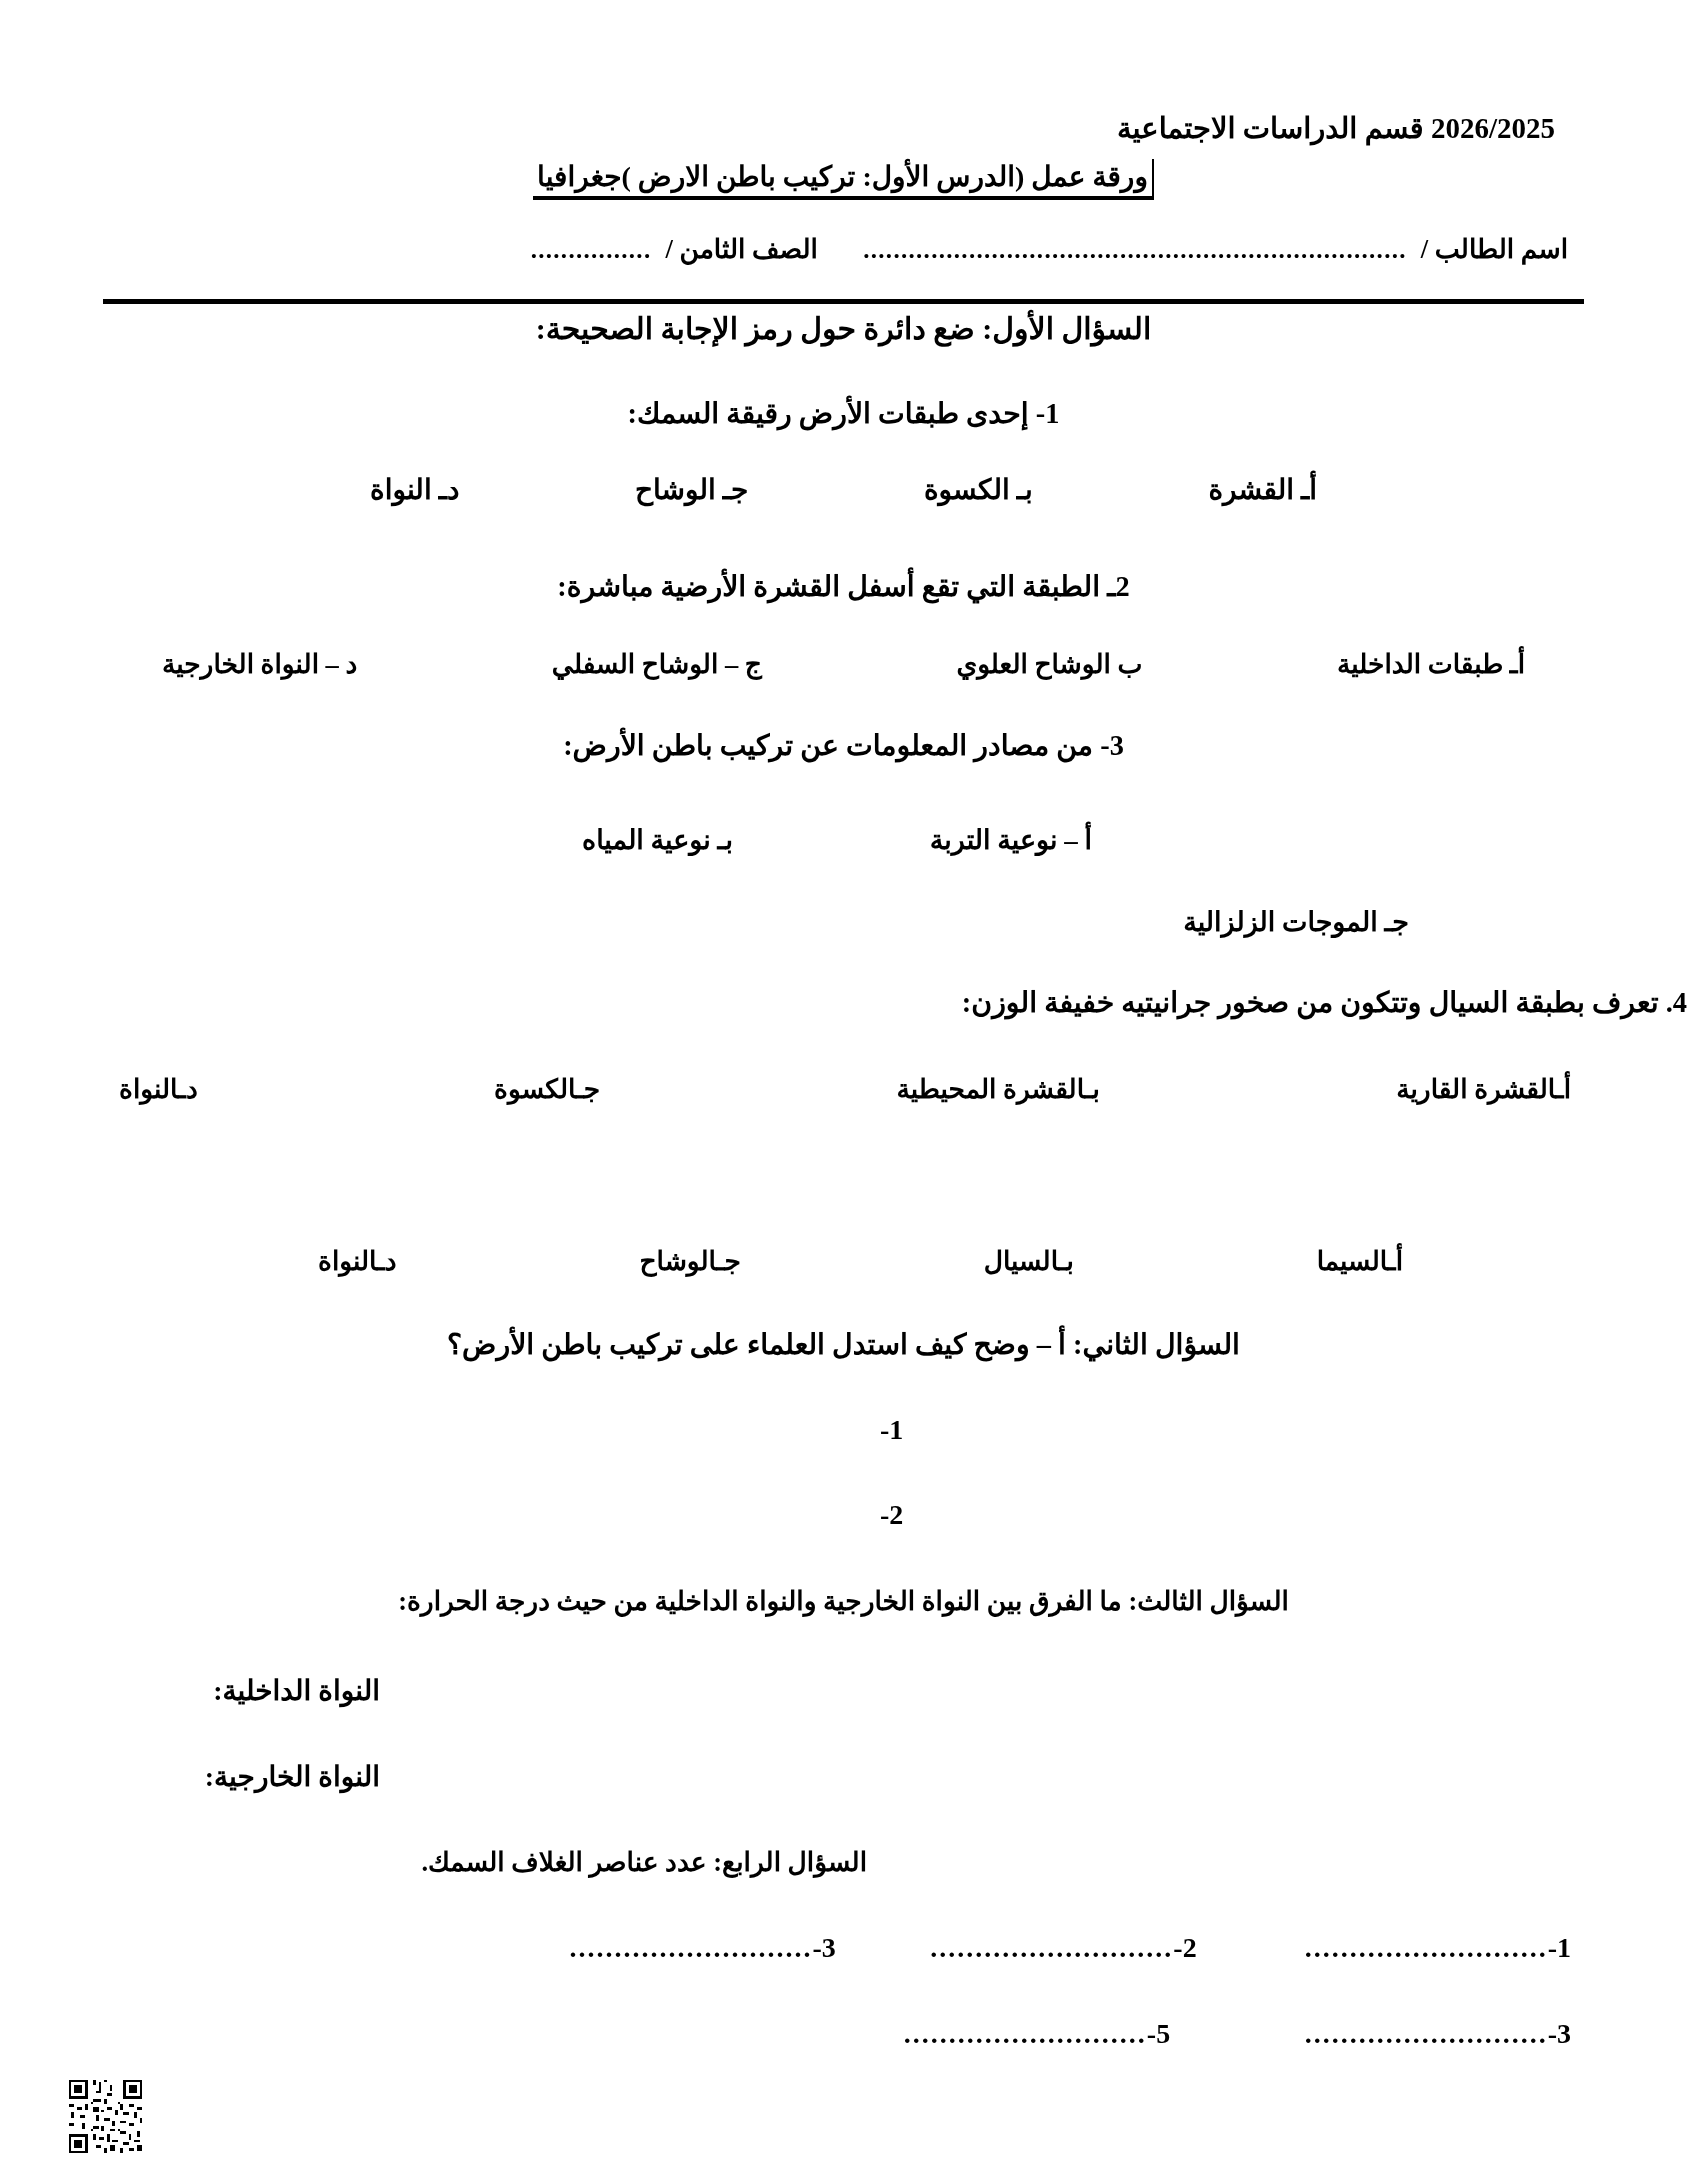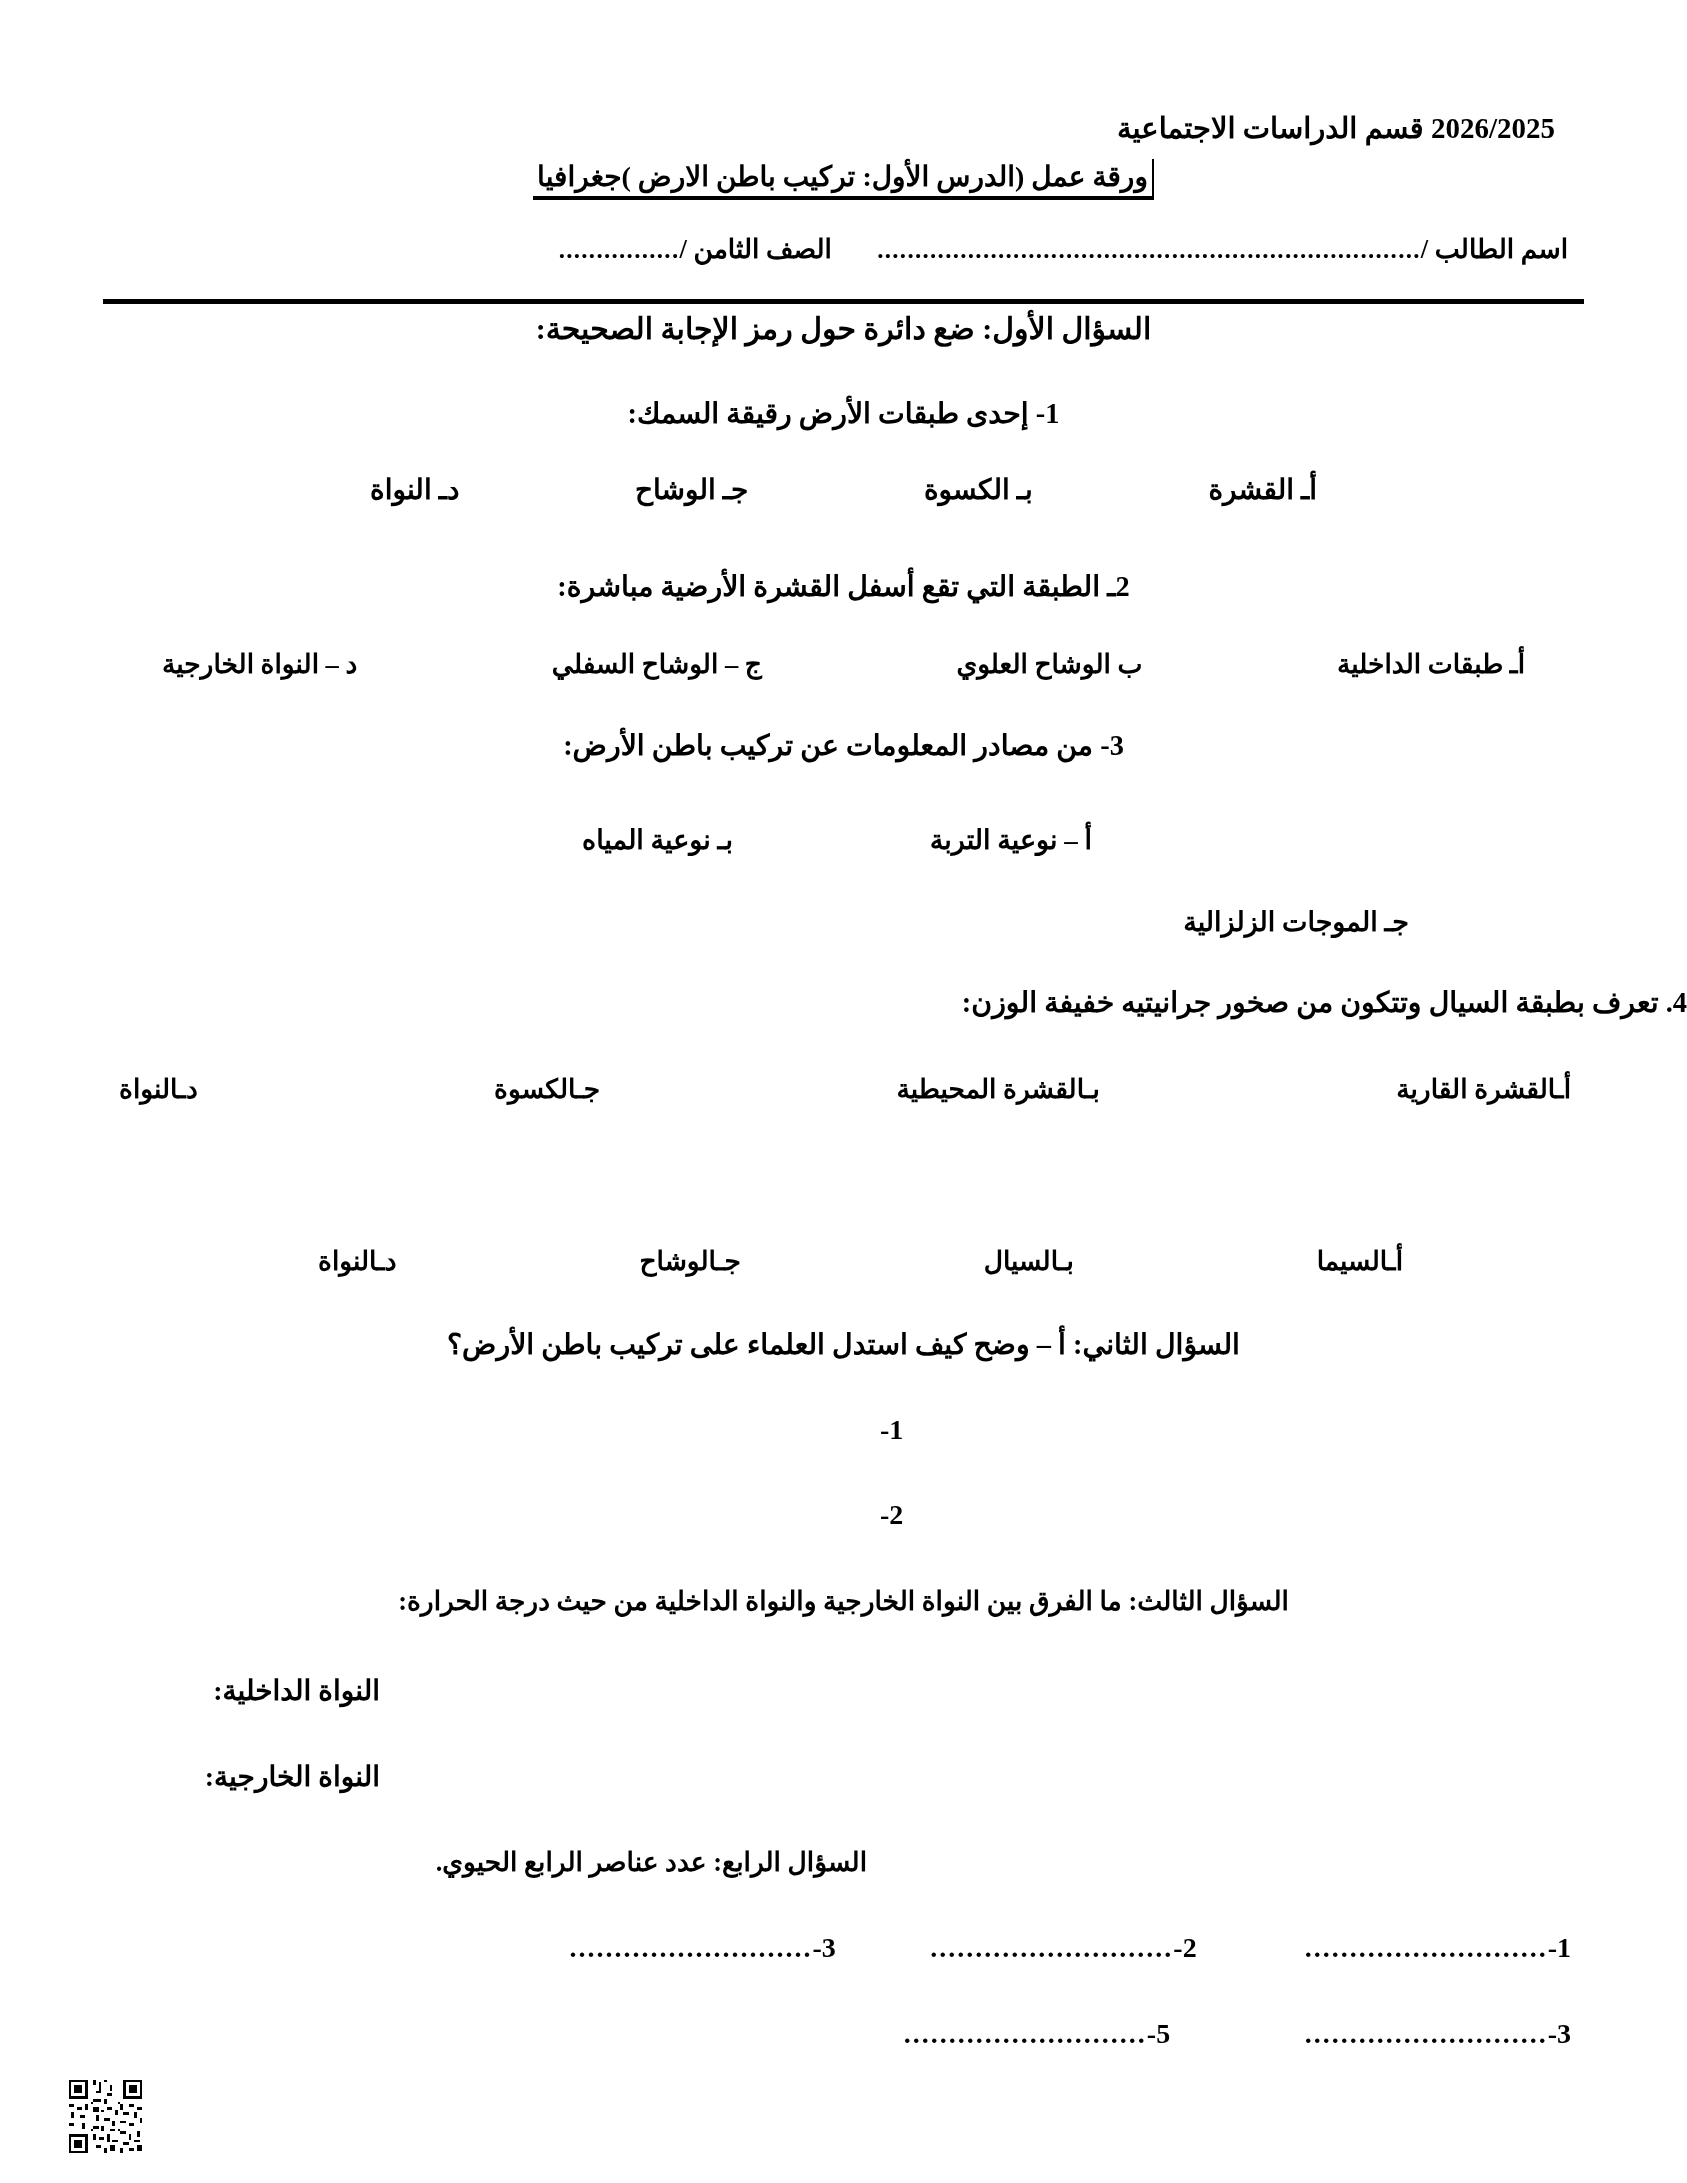--- a/index.html
+++ b/index.html
@@ -63,21 +63,21 @@
     top: 233px;
     right: 119px;
     left: 119px;
     direction: rtl;
     font-size: 26.5px;
     font-weight: bold;
     display: flex;
     align-items: baseline;
     white-space: nowrap;
   }
-  .name-row .lbl { flex: 0 0 auto; }
+  .name-row .lbl { flex: 0 0 auto; margin-left: 14px; }
   .dots-a { flex: 0 0 543px; overflow: hidden; letter-spacing: 1.3px; font-size: 25px; }
   .dots-b { flex: 0 0 172px; overflow: hidden; letter-spacing: 1.3px; font-size: 25px; }
   .gap-mid { flex: 0 0 46px; }
 
   .rule {
     position: absolute;
     top: 299px;
     right: 103px;
     left: 103px;
     height: 4.6px;
@@ -210,21 +210,21 @@
   <div class="ans-line" style="top:1414px; right:auto; left:880px; font-size:28px;">1-</div>
 
   <div class="ans-line" style="top:1499px; right:auto; left:880px; font-size:28px;">2-</div>
 
   <div class="q q-stem-sm" style="top:1585px; width:100%; text-align:center;">السؤال الثالث: ما الفرق بين النواة الخارجية والنواة الداخلية من حيث درجة الحرارة:</div>
 
   <div class="ans-line" style="top:1674px; right:1307px; font-size:28px;">النواة الداخلية:</div>
 
   <div class="ans-line" style="top:1760px; right:1307px; font-size:28px;">النواة الخارجية:</div>
 
-  <div class="q q-stem-sm" style="top:1846px; right:820px;">السؤال الرابع: عدد عناصر الرابع الحيوي.</div>
+  <div class="q q-stem-sm" style="top:1846px; right:820px;">السؤال الرابع: عدد عناصر الغلاف السمك.</div>
 
   <div class="blank-row" style="top:1932px; right:116px; left:116px; justify-content:flex-start;">
     <span class="num">1-</span>
     <span class="dots" style="width:331px;">...........................</span>
     <span class="sp" style="width:20px;"></span>
     <span class="num">2-</span>
     <span class="dots" style="width:331px;">...........................</span>
     <span class="sp" style="width:6.6px;"></span>
     <span class="num">3-</span>
     <span class="dots" style="width:278px;">...........................</span>

